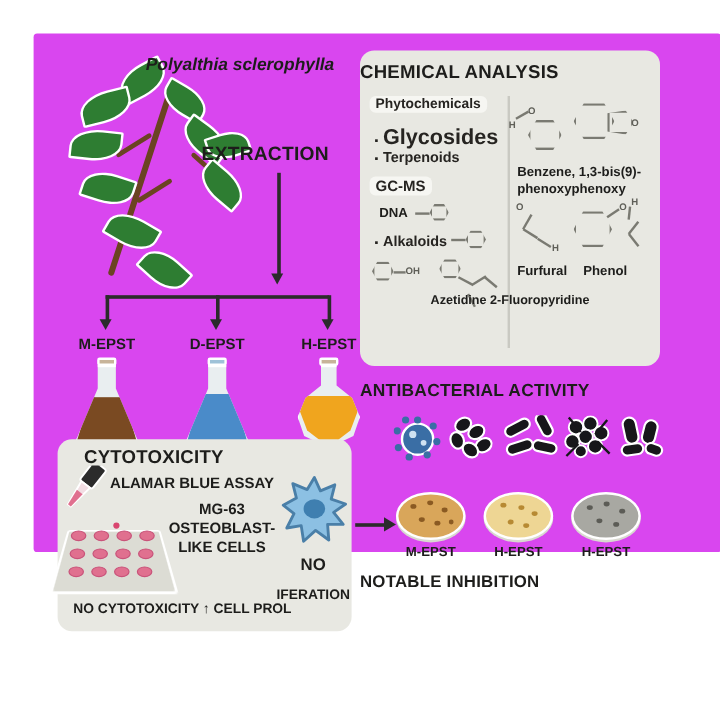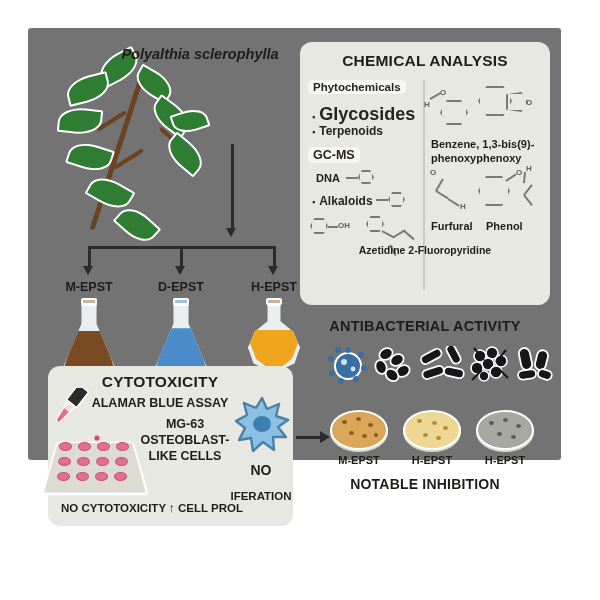--- a/index.html
+++ b/index.html
@@ -6,33 +6,33 @@
     margin: 0; padding: 0;
     width: 600px; height: 600px;
     background: #ffffff;
     font-family: "Liberation Sans", sans-serif;
     overflow: hidden;
   }
   #figure {
     position: absolute;
     left: 28px; top: 28px;
     width: 533px; height: 432px;
-    background: #737373;
+    background: #d946ef;
     border-radius: 3px;
+    padding-left: 40px;
   }
   .panel {
     position: absolute;
     background: #e8e8e2;
     border-radius: 12px;
   }
   .ttl {
     font-weight: bold;
     letter-spacing: 0.2px;
     color: #1d1d1b;
-    text-align: center;
   }
   .pill {
     background: #f6f6f2;
     border-radius: 5px;
     display: inline-block;
     padding: 1px 5px;
     font-weight: bold;
     color: #262421;
   }
   .bullet { color: #262421; font-weight: bold; }
@@ -157,20 +157,21 @@
     <div class="leaf" style="left:70px; top:162px;width:42px; height:26px; transform:rotate(42deg);"></div>
 
     <div class="leaf" style="left:88px; top:22px; width:40px; height:24px; transform:rotate(30deg) scaleX(-1);"></div>
     <div class="leaf" style="left:104px;top:54px; width:42px; height:25px; transform:rotate(36deg) scaleX(-1);"></div>
     <div class="leaf" style="left:118px;top:92px; width:42px; height:25px; transform:rotate(40deg) scaleX(-1);"></div>
     <div class="leaf" style="left:126px;top:60px; width:36px; height:22px; transform:rotate(-18deg) scaleX(-1);"></div>
   </div>
 
   <div style="position:absolute; left:72px; top:18px; width:200px; text-align:center; font-style:italic; font-weight:bold; font-size:14.5px; color:#1d1d1b;">Polyalthia sclerophylla</div>
 
+  <div class="ttl" style="position:absolute; left:140px; top:92px; width:130px; font-size:16px;">EXTRACTION</div>
 
   <div class="vline" style="left:203px; top:116px; height:86px;"></div>
   <div class="ahead" style="left:198px; top:200px;"></div>
 
   <div class="hline" style="left:60px; top:218px; width:186px;"></div>
   <div class="vline" style="left:60px; top:218px; height:22px;"></div>
   <div class="vline" style="left:152px;top:218px; height:22px;"></div>
   <div class="vline" style="left:245px;top:218px; height:22px;"></div>
   <div class="ahead" style="left:55px;  top:238px;"></div>
   <div class="ahead" style="left:147px; top:238px;"></div>

